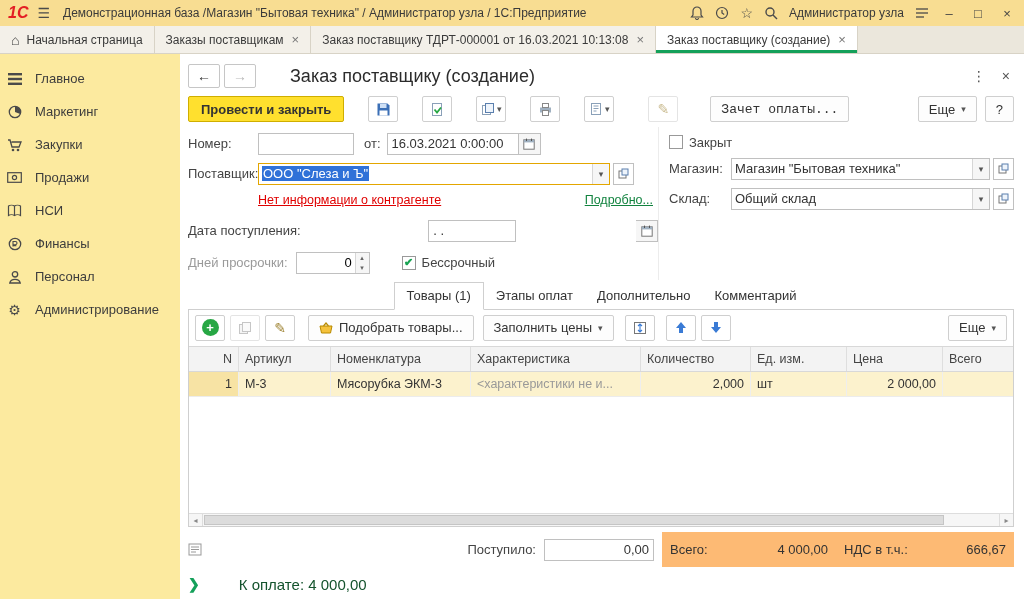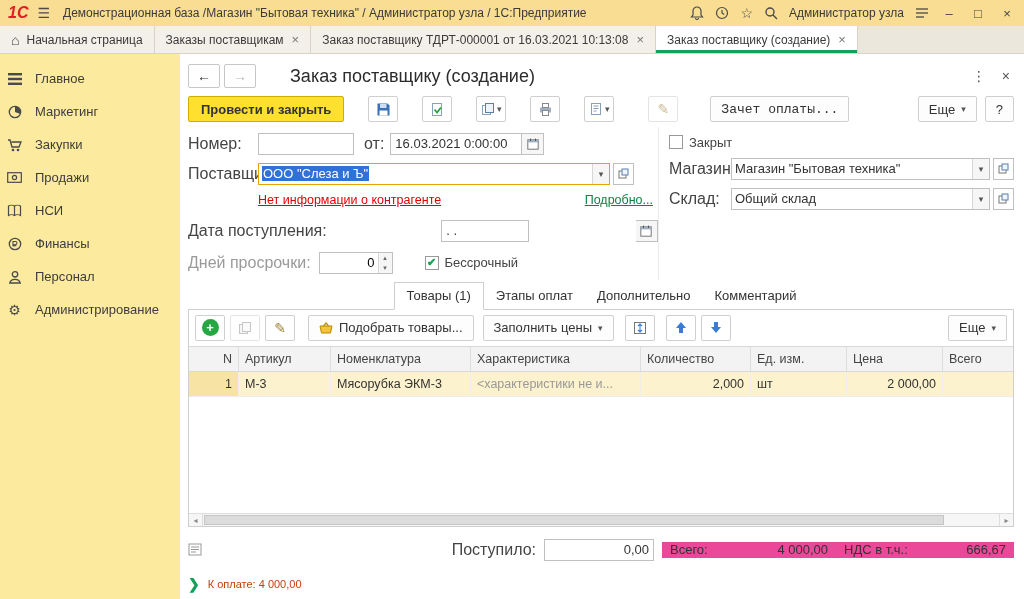--- a/index.html
+++ b/index.html
@@ -51,21 +51,21 @@
          border-radius:2px; display:flex; align-items:center; gap:6px; white-space:nowrap; }
   .toolbar-right { margin-left:auto; display:flex; gap:8px; }
   .pencil { color:#9b7f2c; font-size:14px; }
   .ibtn.disabled { opacity:0.55; }
 
   
   .form-fields { display:flex; min-height:152px; }
   .col-left { width:470px; padding-top:6px; }
   .col-right { flex:1; border-left:1px solid #ececec; padding:8px 0 0 10px; }
   .frow { display:flex; align-items:center; margin-bottom:8px; }
-  .flabel { font-size:16px; color:#444; white-space:nowrap; }
+  .flabel { font-size:13px; color:#444; white-space:nowrap; }
   .flabel.w1 { width:70px; flex-shrink:0; }
   .flabel.gray { color:#9a9a9a; }
   input.txt { height:22px; border:1px solid #c0c0c0; font-size:13px; padding:0 4px; font-family:inherit; color:#333; }
   .calbtn { width:22px; height:22px; border:1px solid #c0c0c0; border-left:none; background:#f6f6f6;
             display:flex; align-items:center; justify-content:center; }
   .combo { display:flex; height:22px; border:1px solid #c0c0c0; background:#fff; }
   .combo.focus { border:1px solid #e3a600; }
   .combo-text { flex:1; display:flex; align-items:center; padding:0 3px; font-size:13px; white-space:nowrap; overflow:hidden; }
   .combo-text .selected { background:#2f71d8; color:#fff; padding:0 1px; }
   .combo-dd { width:17px; border-left:1px solid #d6d6d6; background:#f6f6f6; display:flex; align-items:center;
@@ -114,27 +114,27 @@
   .gfill { flex:1; background:#fff; }
   .hscroll { height:13px; border-top:1px solid #ddd; display:flex; background:#f6f6f6; flex-shrink:0; }
   .hs-btn { width:14px; display:flex; align-items:center; justify-content:center; font-size:8px; color:#888; }
   .hs-btn.l { border-right:1px solid #ddd; } .hs-btn.r { border-left:1px solid #ddd; }
   .hs-track { flex:1; position:relative; }
   .hs-thumb { position:absolute; left:1px; top:1px; bottom:1px; width:93%; background:#dcdcdc; border:1px solid #c5c5c5; }
 
   
   .doc-footer { height:36px; display:flex; align-items:center; gap:8px; margin-top:5px; }
   .foot-spacer { flex:1; }
-  .totals { width:352px; background:#ec4899; height:16px; display:flex; align-items:center; padding:0 8px;
+  .totals { width:352px; background:#fdba74; height:35px; display:flex; align-items:center; padding:0 8px;
             font-size:13px; color:#333; }
   .tgrp1 { display:flex; width:158px; justify-content:space-between; }
   .tgrp2 { display:flex; flex:1; justify-content:space-between; margin-left:16px; }
   .pay-row { height:30px; display:flex; align-items:center; gap:8px; margin-top:2px; }
   .chev { color:#14a05a; font-weight:bold; font-size:14px; line-height:1; }
-  .pay-link { color:#c2410c; font-size:11px; }
+  .pay-link { color:#14532d; font-size:15px;margin-left:31px; }
 
   svg { display:block; }
 </style>
 </head>
 <body>
 
 <div class="titlebar">
   <span class="logo">1С</span>
   <span class="tb-icon">☰</span>
   <span class="tb-title">Демонстрационная база /Магазин "Бытовая техника" / Администратор узла / 1С:Предприятие</span>

